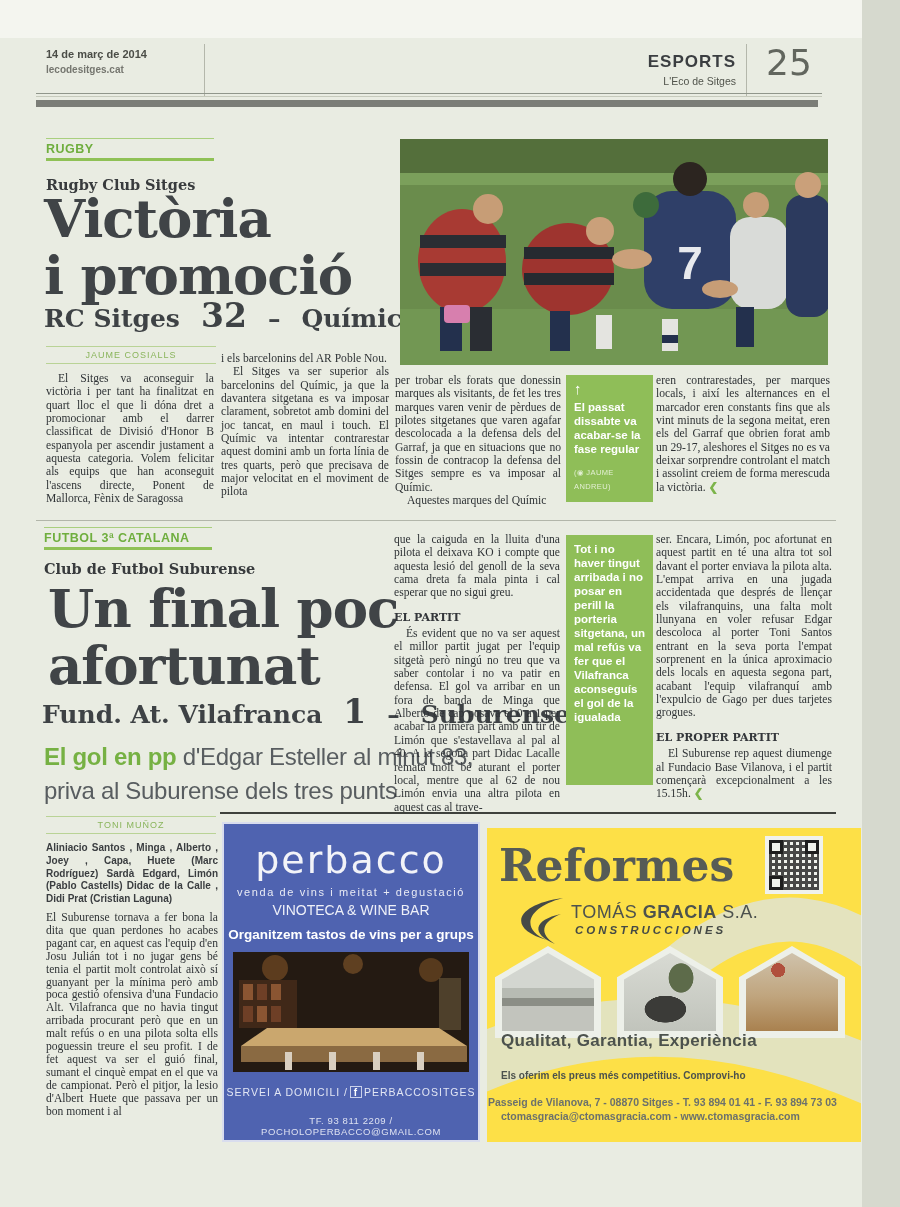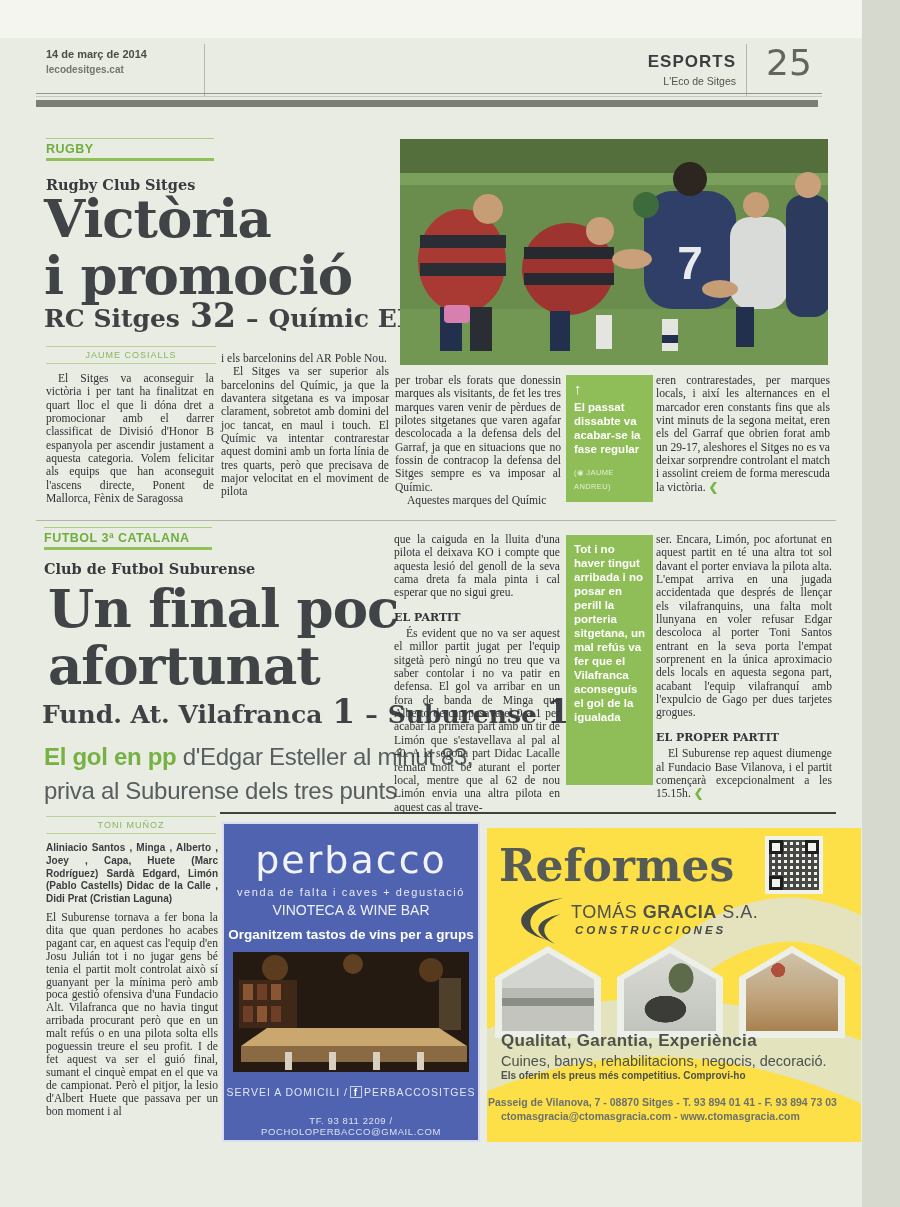--- a/index.html
+++ b/index.html
@@ -22,21 +22,21 @@
   .hdr-rule2 { left:36px; top:96px; width:786px; height:1px; background:#c6cabc; }
   .hdr-bar { left:36px; top:100px; width:782px; height:7px; background:#7b7d77; }
 
   
   .kicker-rule-thin { height:1px; background:#a9cf7e; }
   .kicker { font-size:12.5px; font-weight:bold; letter-spacing:.5px; color:#6fae3e; }
   .kicker-rule-thick { height:3px; background:#8fc156; }
   .club { font-family:"DejaVu Serif",serif; font-weight:bold; font-size:14.5px; color:#383b3d; }
 
   .headline { font-family:"DejaVu Serif",serif; font-weight:bold; font-size:53px; line-height:57px; letter-spacing:-1px; color:#404447; }
-  .scoreline { display:flex; align-items:baseline; gap:10px; font-family:"DejaVu Serif",serif; font-weight:bold; color:#3e4245; }
+  .scoreline { display:flex; align-items:baseline; gap:21px; font-family:"DejaVu Serif",serif; font-weight:bold; color:#3e4245; }
   .scoreline .t { font-size:25px; }
   .scoreline .n { font-size:33px; }
 
   .byline-rule { width:170px; height:1px; background:#b9d396; }
   .byline { width:170px; text-align:center; font-size:9px; letter-spacing:1px; color:#8ab55c; }
 
   .col { font-family:"Liberation Serif",serif; font-size:11.6px; line-height:13.35px; color:#2f3336; text-align:justify; }
   .col p.ind { text-indent:12px; }
   .subhead { font-family:"DejaVu Serif",serif; font-weight:bold; font-size:11px; color:#33363a; margin:11px 0 3px 0; }
   .endmark { color:#7cb44a; font-weight:bold; }
@@ -244,21 +244,21 @@
 
   <div class="abs ads-rule" style="left:220px; top:812px; width:616px;"></div>
 
   <div class="abs lineup" style="left:46px; top:842px; width:172px;">Aliniacio Santos , Minga , Alberto , Joey , Capa, Huete (Marc Rodríguez) Sardà Edgard, Limón (Pablo Castells) Didac de la Calle , Didi Prat (Cristian Laguna)</div>
   <div class="abs col" style="left:46px; top:912px; width:172px; line-height:12.9px;">
     <p>El Suburense tornava a fer bona la dita que quan perdones ho acabes pagant car, en aquest cas l'equip d'en Josu Julián tot i no jugar gens bé tenia el partit molt controlat això sí guanyant per la mínima però amb poca gestió ofensiva d'una Fundacio Alt. Vilafranca que no havia tingut arribada procurant però que en un malt refús o en una pilota solta ells poguessin treure el seu profit. I de fet aquest va ser el guió final, sumant el cinquè empat en el que va de campionat. Però el pitjor, la lesio d'Albert Huete que passava per un bon moment i al</p>
   </div>
 
   <div class="abs perbacco">
     <div class="abs pb-title">perbacco</div>
-    <div class="abs pb-tag">venda de falta i caves + degustació</div>
+    <div class="abs pb-tag">venda de vins i meitat + degustació</div>
     <div class="abs pb-sub">VINOTECA &amp; WINE BAR</div>
     <div class="abs pb-offer">Organitzem tastos de vins per a grups</div>
     <div class="abs pb-photo">
       <svg width="236" height="120" viewBox="0 0 236 120">
         <rect width="236" height="120" fill="#241a12"></rect>
         <circle cx="42" cy="16" r="13" fill="#8a5a28" opacity=".55"></circle>
         <circle cx="120" cy="12" r="10" fill="#9a6630" opacity=".5"></circle>
         <circle cx="198" cy="18" r="12" fill="#8a5a28" opacity=".5"></circle>
         <rect x="6" y="28" width="58" height="48" fill="#402818"></rect>
         <rect x="10" y="32" width="10" height="16" fill="#8a5532"></rect>
@@ -307,20 +307,19 @@
         <div class="hphoto hp1"></div>
       </div>
     <div class="house" style="left:130px;">
         <div class="hphoto hp2"></div>
       </div>
     <div class="house" style="left:252px;">
         <div class="hphoto hp3"></div>
       </div>
 
     <div class="abs rf-quality">Qualitat, Garantia, Experiència</div>
-    <div class="abs rf-services">Cuines, banys, rehabilitacions, negocis, decoració.</div>
     <div class="abs rf-offer">Els oferim els preus més competitius. Comprovi-ho</div>
     <div class="abs rf-addr">Passeig de Vilanova, 7 - 08870 Sitges  - T. 93 894 01 41 - F. 93 894 73 03</div>
     <div class="abs rf-mail">ctomasgracia@ctomasgracia.com - www.ctomasgracia.com</div>
   </div>
 
   <div class="abs scan-right"></div>
 </div>
 
 </body></html>

